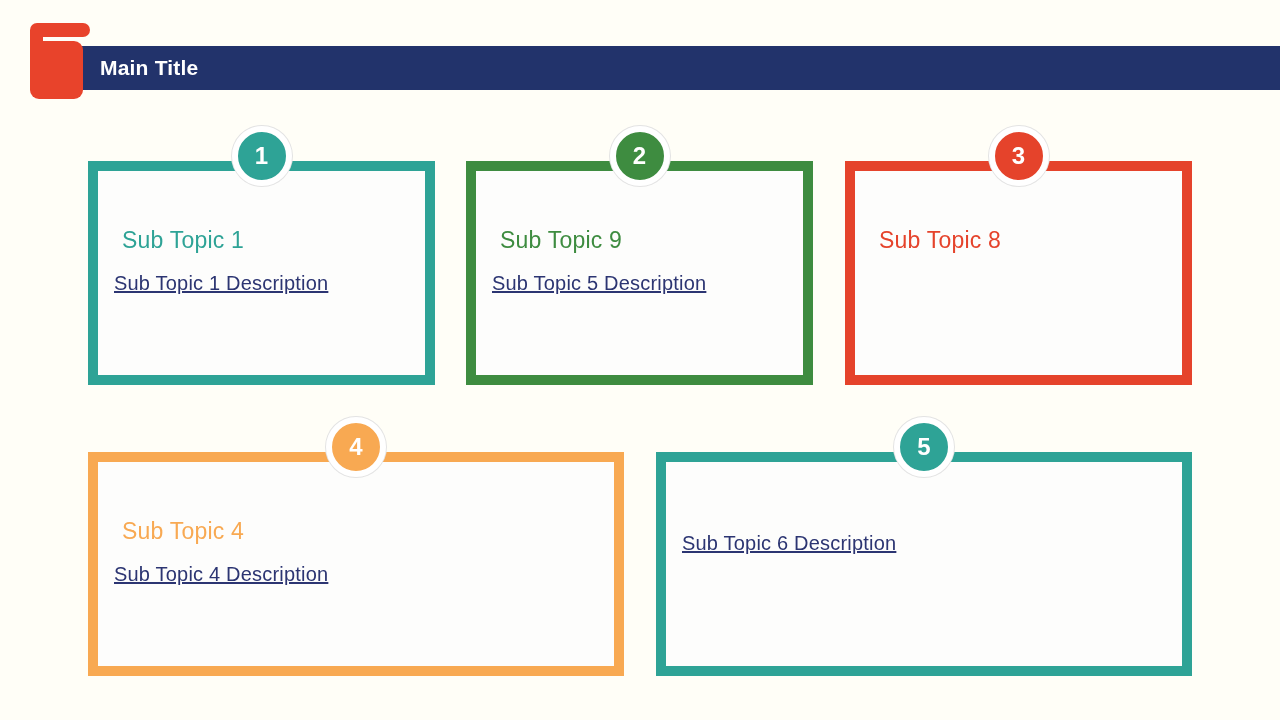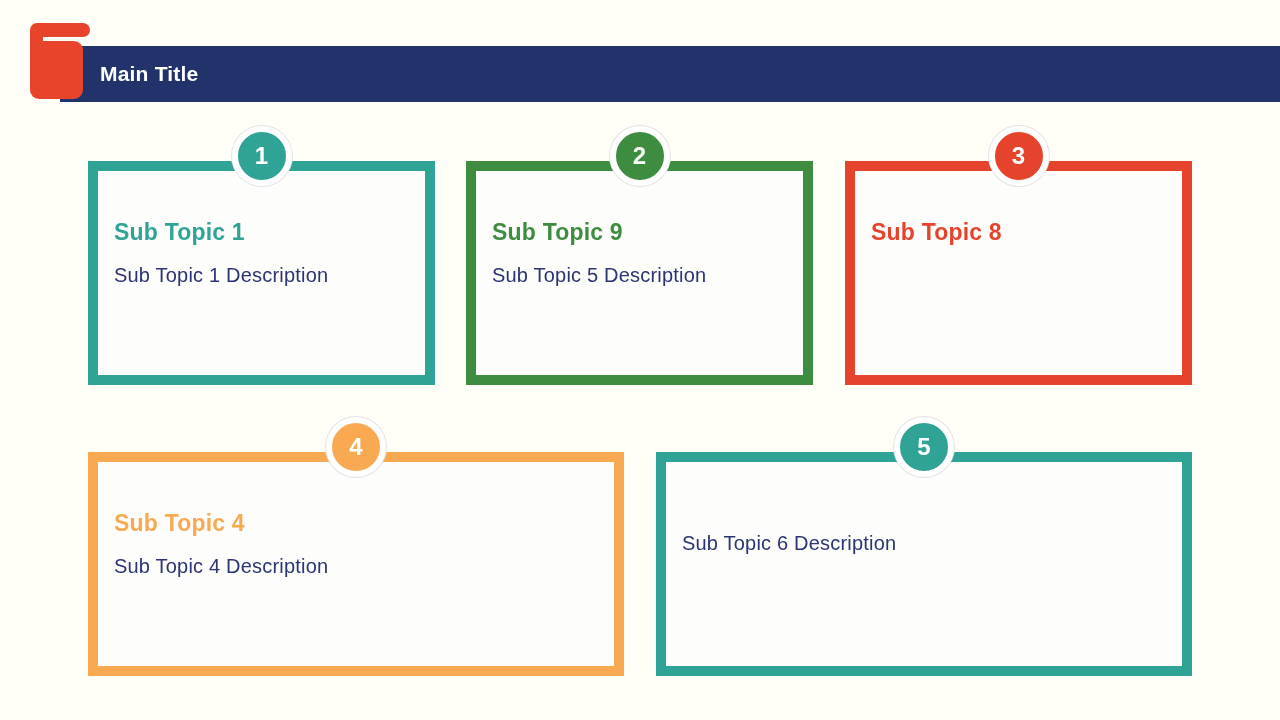--- a/index.html
+++ b/index.html
@@ -6,21 +6,21 @@
   body {
     width: 1280px; height: 720px;
     background: var(--background, #FFFEF7);
     font-family: "Liberation Sans", sans-serif;
     overflow: hidden; position: relative;
   }
   .slide { position: absolute; inset: 0; }
 
   
   .title-bar {
-    position: absolute; left: 60px; right: 0; top: 46px; height: 56px;
+    position: absolute; left: 60px; right: 0; top: 46px; height: 44px;
     background: var(--header-bar, #22336B);
     display: flex; align-items: center;
   }
   .title-bar .title {
     margin-left: 40px;
     color: var(--header-text, #FFFFFF);
     font-size: 21px; font-weight: 700; letter-spacing: 0.2px;
   }
   .book {
     position: absolute; left: 30px; top: 23px; width: 62px; height: 76px;
@@ -46,26 +46,26 @@
     border: 6px solid var(--badge-ring, #FFFFFF);
     box-shadow: 0 0 0 1px var(--badge-outline, #E3E3E3);
     display: flex; align-items: center; justify-content: center;
   }
   .badge-num {
     color: #FFFFFF; font-size: 24px; font-weight: 700; line-height: 1;
   }
 
   .card-content { padding: 50px 20px 0 16px; }
   .card-title {
-    margin: 0; color: var(--accent);
-    font-size: 23px; font-weight: 700; letter-spacing: 0.2px; line-height: 1;
+    margin: 8px; color: var(--accent);
+    font-size: 23px; font-weight: 400; letter-spacing: 0.2px; line-height: 1;
   }
   .card-desc {
     margin: 21px 0 0 0; color: var(--body-text, #2C3572);
-    font-size: 20px; font-weight: 400; line-height: 1; letter-spacing: 0.2px;
+    font-size: 20px; font-weight: 400; line-height: 1; letter-spacing: 0.2px; text-decoration: underline;
   }
 </style>
 </head>
 <body>
 
 <div class="slide">
 
   <header class="title-bar">
     <span class="title">Main Title</span>
   </header>

